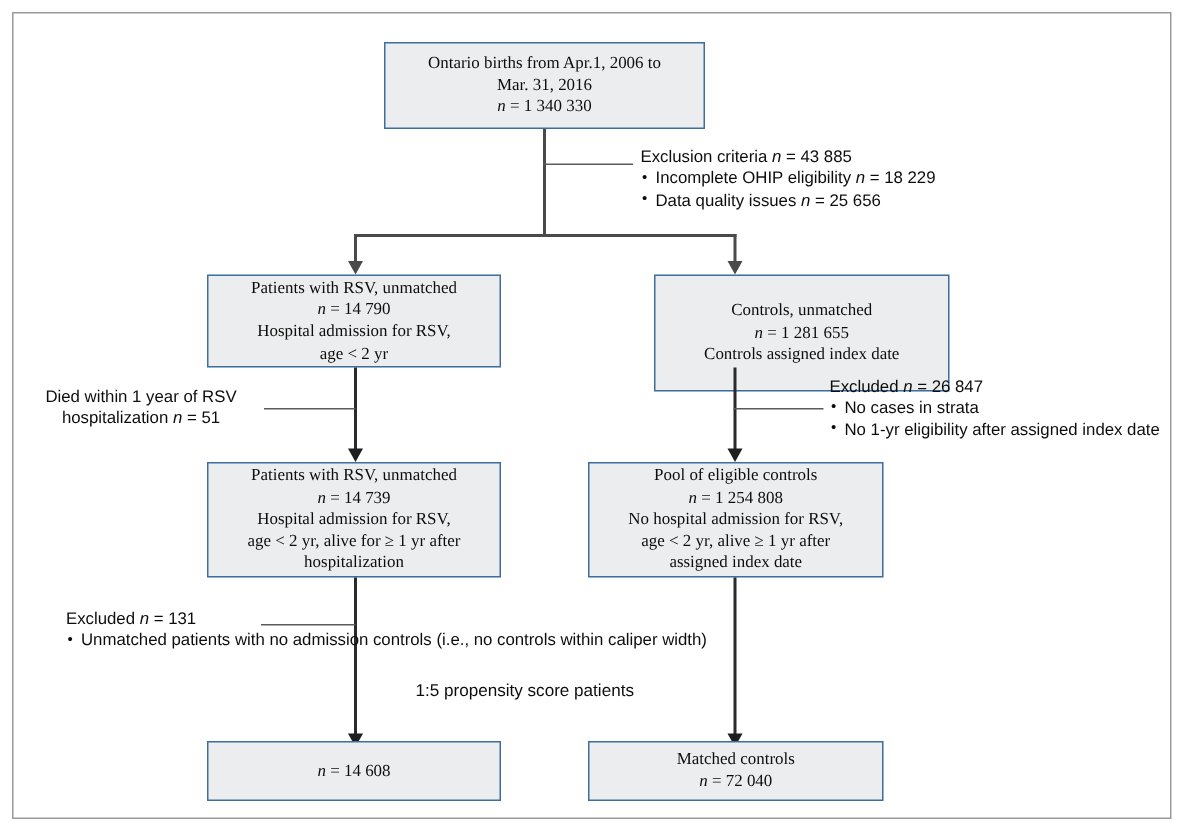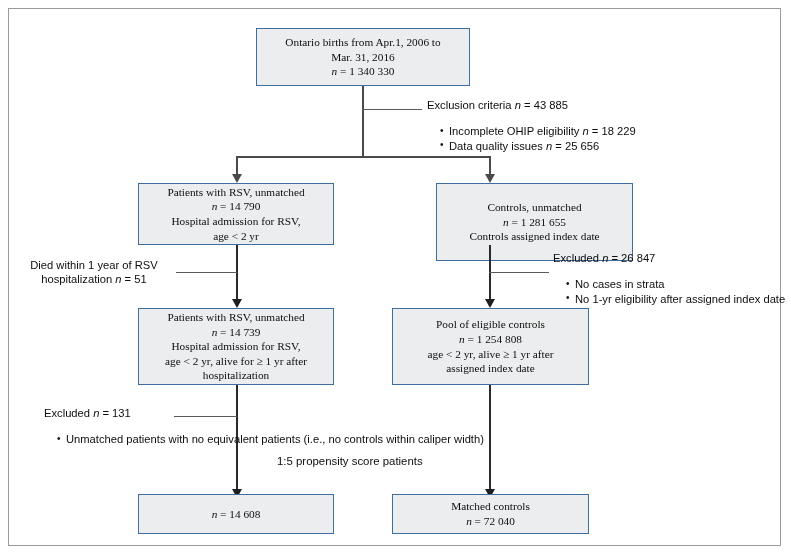--- a/index.html
+++ b/index.html
@@ -71,21 +71,21 @@
 
   
   .annot {
     position: absolute;
     font-size: 11.2px;
     color: #0d0d0d;
     line-height: 14.4px;
   }
   .annot .hdr { display: block; white-space: nowrap; }
   .annot ul {
-    margin: 12px;
+    margin: 0;
     padding: 0;
     list-style: none;
   }
   .annot li {
     position: relative;
     padding-left: 10px;
     white-space: nowrap;
   }
   .annot li::before {
     content: "\2022";
@@ -175,34 +175,35 @@
     <span class="ln">Patients with RSV, unmatched</span>
     <span class="ln"><i class="v">n</i> = 14 739</span>
     <span class="ln">Hospital admission for RSV,</span>
     <span class="ln">age &lt; 2 yr, alive for ≥ 1 yr after</span>
     <span class="ln">hospitalization</span>
   </div>
 
   <div class="node" style="left:392px; top:308px; width:197px; height:77px;">
     <span class="ln">Pool of eligible controls</span>
     <span class="ln"><i class="v">n</i> = 1 254 808</span>
+    <span class="ln">No hospital admission for RSV,</span>
     <span class="ln">age &lt; 2 yr, alive ≥ 1 yr after</span>
     <span class="ln">assigned index date</span>
   </div>
 
   <div class="vline dark" style="left:236px; top:385px; height:106px;"></div>
   <div class="arrowhead dark" style="left:231.5px; top:489px;"></div>
   <div class="hline thin" style="left:174px; top:416px; width:63px;"></div>
 
   <div class="annot" style="left:44px; top:406px; width:128px;">
     <span class="hdr">Excluded  <i class="v">n</i> = 131</span>
     <ul>
       <li>
         <span class="ln">Unmatched patients with</span>
-        <span class="ln">no equivalent patients</span>
+        <span class="ln">no admission controls</span>
         <span class="ln">(i.e., no controls within</span>
         <span class="ln">caliper width)</span>
       </li>
     </ul>
   </div>
 
   <div class="vline dark" style="left:489px; top:385px; height:106px;"></div>
   <div class="arrowhead dark" style="left:484.5px; top:489px;"></div>
 
   <div class="midlabel" style="left:277px; top:455px;">1:5 propensity score patients</div>

